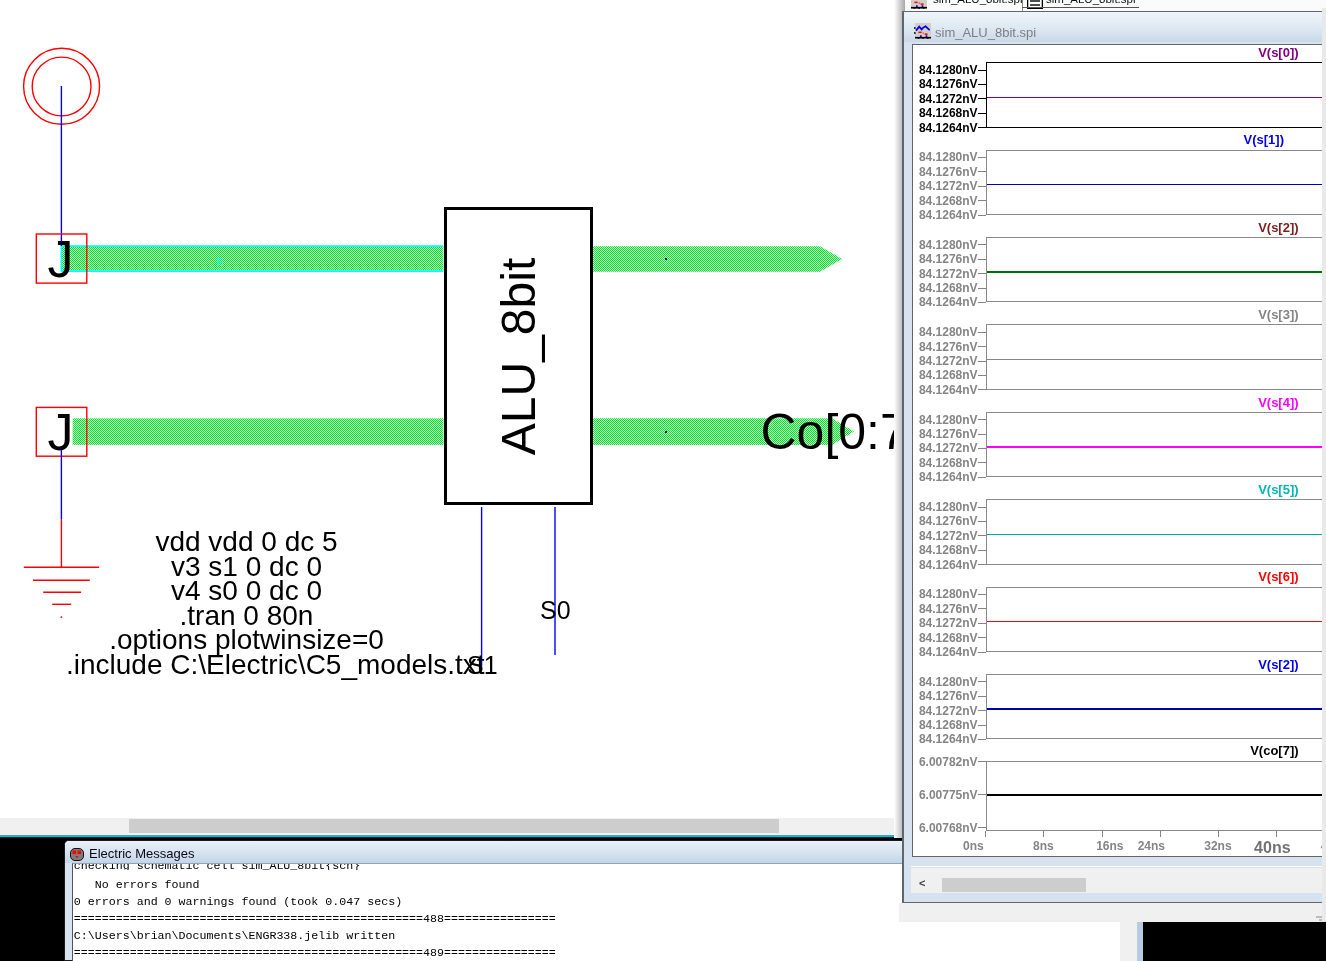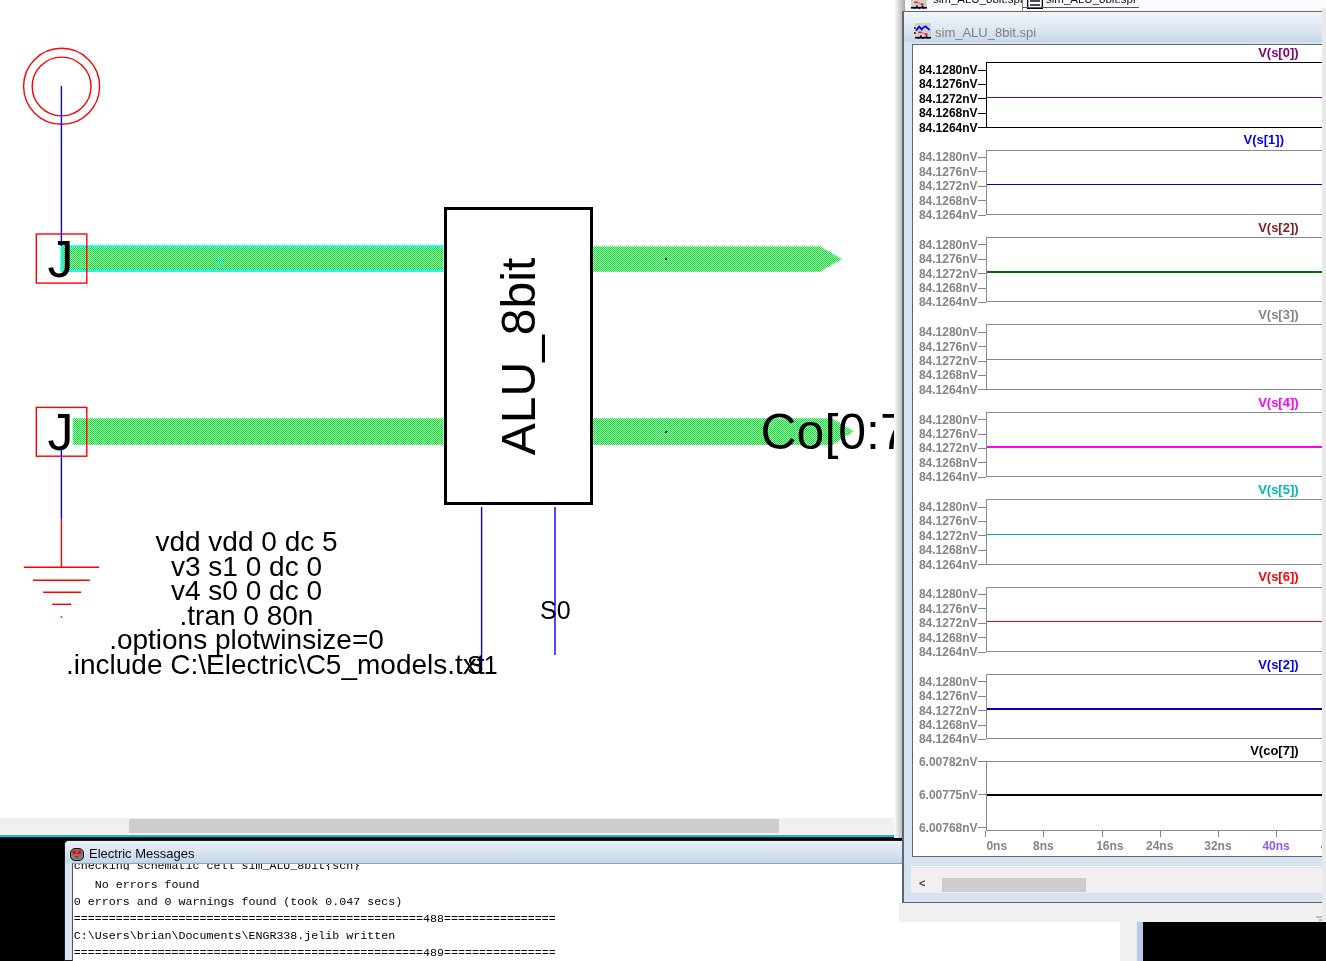--- a/index.html
+++ b/index.html
@@ -260,31 +260,31 @@
         <div class="abs wv-label" style="left:305.6px;top:697.8px;color:#000;">V(co[7])</div>
         <div class="abs" style="left:72.89999999999998px;top:716.4px;width:400px;height:69.7px;border:1px solid #8a8a8a;border-right:none;box-sizing:border-box;"></div>
         <div class="abs tick-label" style="left:-1.3999999999999773px;top:709.8px;">6.00782nV</div>
         <div class="abs tick-dash" style="left:64.60000000000002px;top:716.4px;"></div>
         <div class="abs tick-label" style="left:-1.3999999999999773px;top:742.8px;">6.00775nV</div>
         <div class="abs tick-dash" style="left:64.60000000000002px;top:749.4px;"></div>
         <div class="abs tick-label" style="left:-1.3999999999999773px;top:775.8px;">6.00768nV</div>
         <div class="abs tick-dash" style="left:64.60000000000002px;top:782.4px;"></div>
         <div class="abs trace" style="left:73.60000000000002px;top:749.4px;width:400px;height:1.2px;background:#000;"></div>
         <div class="abs" style="left:72.10000000000002px;top:786.1px;width:1px;height:5.5px;background:#858585;"></div>
-        <div class="abs" style="left:50.10000000000002px;top:793.6px;width:44px;text-align:right;font-weight:bold;font-size:12px;color:#858585;">0ns</div>
+        <div class="abs" style="left:50.10000000000002px;top:793.6px;width:44px;text-align:left;font-weight:bold;font-size:12px;color:#858585;">0ns</div>
         <div class="abs" style="left:130.30000000000007px;top:786.1px;width:1px;height:5.5px;background:#858585;"></div>
         <div class="abs" style="left:108.30000000000007px;top:793.6px;width:44px;text-align:center;font-weight:bold;font-size:12px;color:#858585;">8ns</div>
         <div class="abs" style="left:188.5000000000001px;top:786.1px;width:1px;height:5.5px;background:#858585;"></div>
         <div class="abs" style="left:166.5000000000001px;top:793.6px;width:44px;text-align:right;font-weight:bold;font-size:12px;color:#858585;">16ns</div>
         <div class="abs" style="left:246.69999999999993px;top:786.1px;width:1px;height:5.5px;background:#858585;"></div>
-        <div class="abs" style="left:224.69999999999993px;top:793.6px;width:44px;text-align:center;font-weight:bold;font-size:12px;color:#858585;">24ns</div>
+        <div class="abs" style="left:224.69999999999993px;top:793.6px;width:44px;text-align:left;font-weight:bold;font-size:12px;color:#858585;">24ns</div>
         <div class="abs" style="left:304.9px;top:786.1px;width:1px;height:5.5px;background:#858585;"></div>
         <div class="abs" style="left:282.9px;top:793.6px;width:44px;text-align:center;font-weight:bold;font-size:12px;color:#858585;">32ns</div>
         <div class="abs" style="left:363.1px;top:786.1px;width:1px;height:5.5px;background:#858585;"></div>
-        <div class="abs" style="left:341.1px;top:793.6px;width:44px;text-align:center;font-weight:bold;font-size:12px;color:#8b5cf6;">40ns</div>
+        <div class="abs" style="left:341.1px;top:793.6px;width:44px;text-align:left;font-weight:bold;font-size:16px;color:#737373;">40ns</div>
         <div class="abs" style="left:399.4px;top:793.6px;width:44px;text-align:center;font-weight:bold;font-size:12px;color:#858585;">48ns</div>
       </div>
 
     <div class="abs" style="left:7px;top:854.2px;width:417px;height:1.2px;background:#ffffff;"></div>
     <div class="abs" style="left:7px;top:856px;width:417px;height:25.8px;background:#f0f0f0;"></div>
     <div class="abs" style="left:15px;top:865.5px;width:12px;height:12px;color:#404040;font-size:11px;font-weight:bold;font-family:'Liberation Sans',sans-serif;">&lt;</div>
     <div class="abs" style="left:38px;top:866.8px;width:144px;height:14px;background:#cdcdcd;"></div>
   </div>
 
   <div class="abs" style="left:899px;top:903px;width:427px;height:19px;background:#f0f0f0;"></div>

